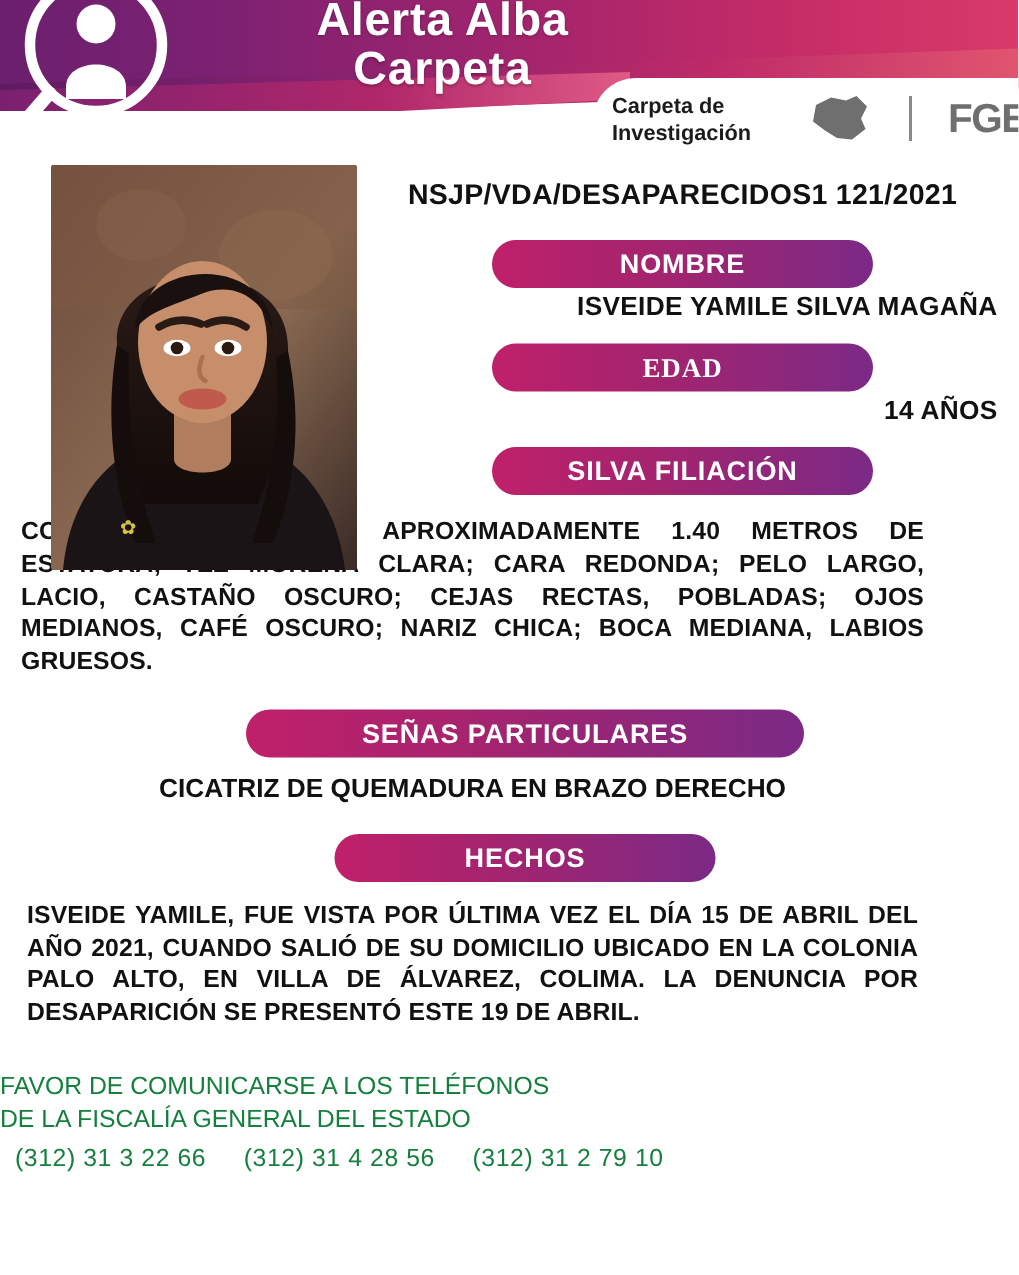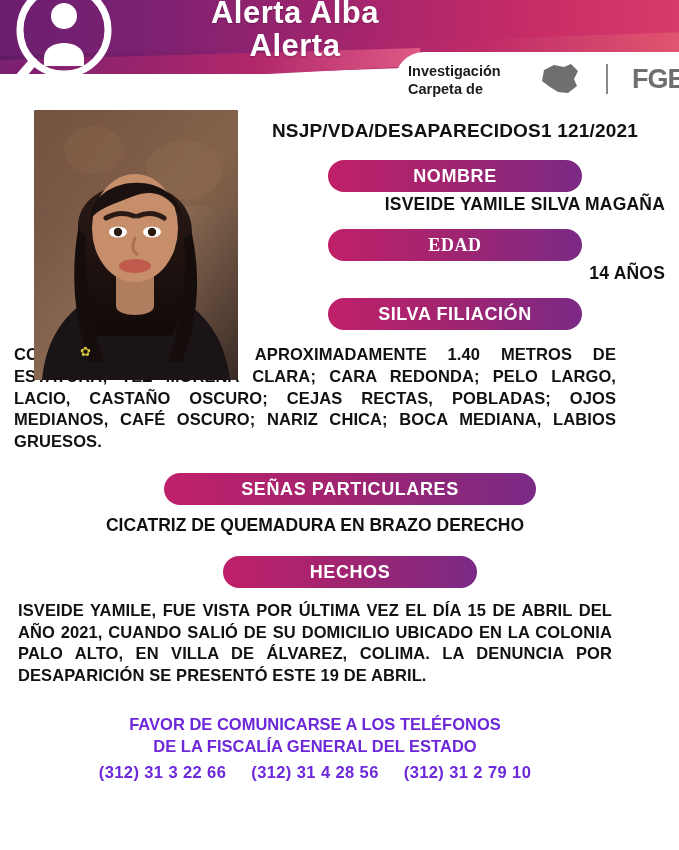--- a/index.html
+++ b/index.html
@@ -178,59 +178,59 @@
   .senas-value {
     text-align: center;
     font-size: 17.5px;
     font-weight: bold;
     color: #111;
     margin-top: 10px;
   }
 
   .footer {
     margin-top: 26px;
-    text-align: center;
-    color: #6d28d9;
+    text-align: left;
+    color: #15803d;
     font-size: 16.5px;
-    font-weight: bold;
+    font-weight: normal;
     line-height: 1.35;
   }
   .footer .phones {
     margin-top: 4px;
     letter-spacing: 0.4px;
   }
   .footer .phones span { margin: 0 10px; }
 </style>
 </head>
 <body>
 
 <div class="header">
   <div class="header-band"></div>
   <div class="header-band2"></div>
   <div class="header-wave"></div>
   <div class="header-band3"></div>
 
   <div class="alerta-title">
     <div>Alerta Alba</div>
-    <div>Alerta</div>
+    <div>Carpeta</div>
   </div>
 
   <div class="logo-badge">
     <svg width="116" height="116" viewBox="0 0 116 116">
       <circle cx="58" cy="52" r="44" fill="none" stroke="#ffffff" stroke-width="7"></circle>
       <line x1="27" y1="84" x2="8" y2="106" stroke="#ffffff" stroke-width="9" stroke-linecap="round"></line>
       <circle cx="58" cy="38" r="13" fill="#ffffff"></circle>
       <path d="M38 80 C38 60, 78 60, 78 80 L78 88 L38 88 Z" fill="#ffffff"></path>
     </svg>
   </div>
 
   <div class="carpeta-panel"></div>
   <div class="carpeta-text">
+    <div>Carpeta de</div>
     <div>Investigación</div>
-    <div>Carpeta de</div>
   </div>
 
   <div class="fge-wrap">
     <svg class="fge-map" viewBox="0 0 44 34">
       <path d="M6 8 L16 3 L26 5 L33 2 L40 9 L36 17 L39 24 L30 31 L20 30 L12 25 L4 19 Z" fill="#6f6f6f"></path>
     </svg>
     <div class="fge-sep"></div>
     <div class="fge-letters">FGE</div>
   </div>
 </div>

